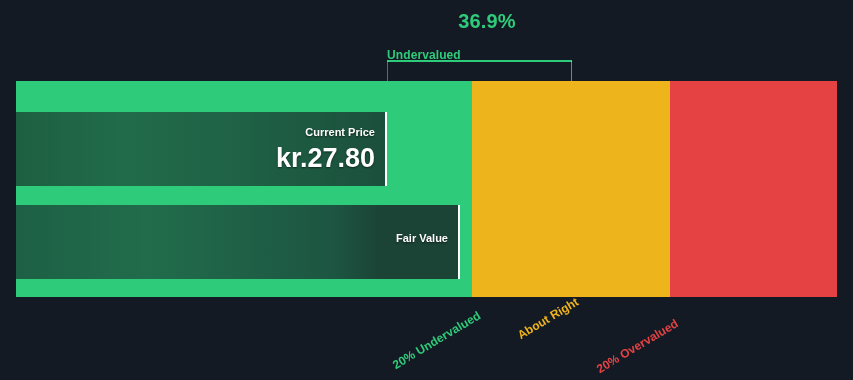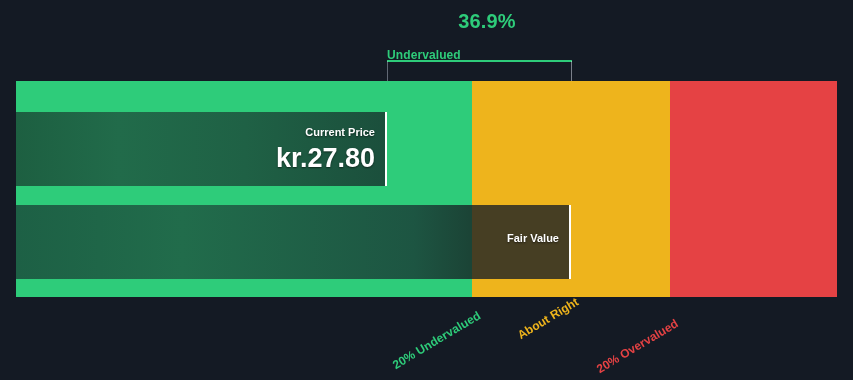--- a/index.html
+++ b/index.html
@@ -92,21 +92,21 @@
     box-sizing: border-box;
     border-right: 2px solid #ffffff;
   }
   .bar-current {
     top: 112px;
     width: 371px;
     background: linear-gradient(90deg,#1d5f41 0%, #216b4a 28%, #1f6145 62%, #1b4f3c 100%);
   }
   .bar-fair {
     top: 205px;
-    width: 555px;
+    width: 444px;
     background: linear-gradient(90deg,#1d6045 0%, #216c4b 30%, #1d5542 72%, #1b4436 82%, #1b4436 100%);
   }
   
   .bar-fair-amber {
     position: absolute;
     left: 456px;
     top: 0;
     right: 0;
     height: 100%;
     background: #463e23;

